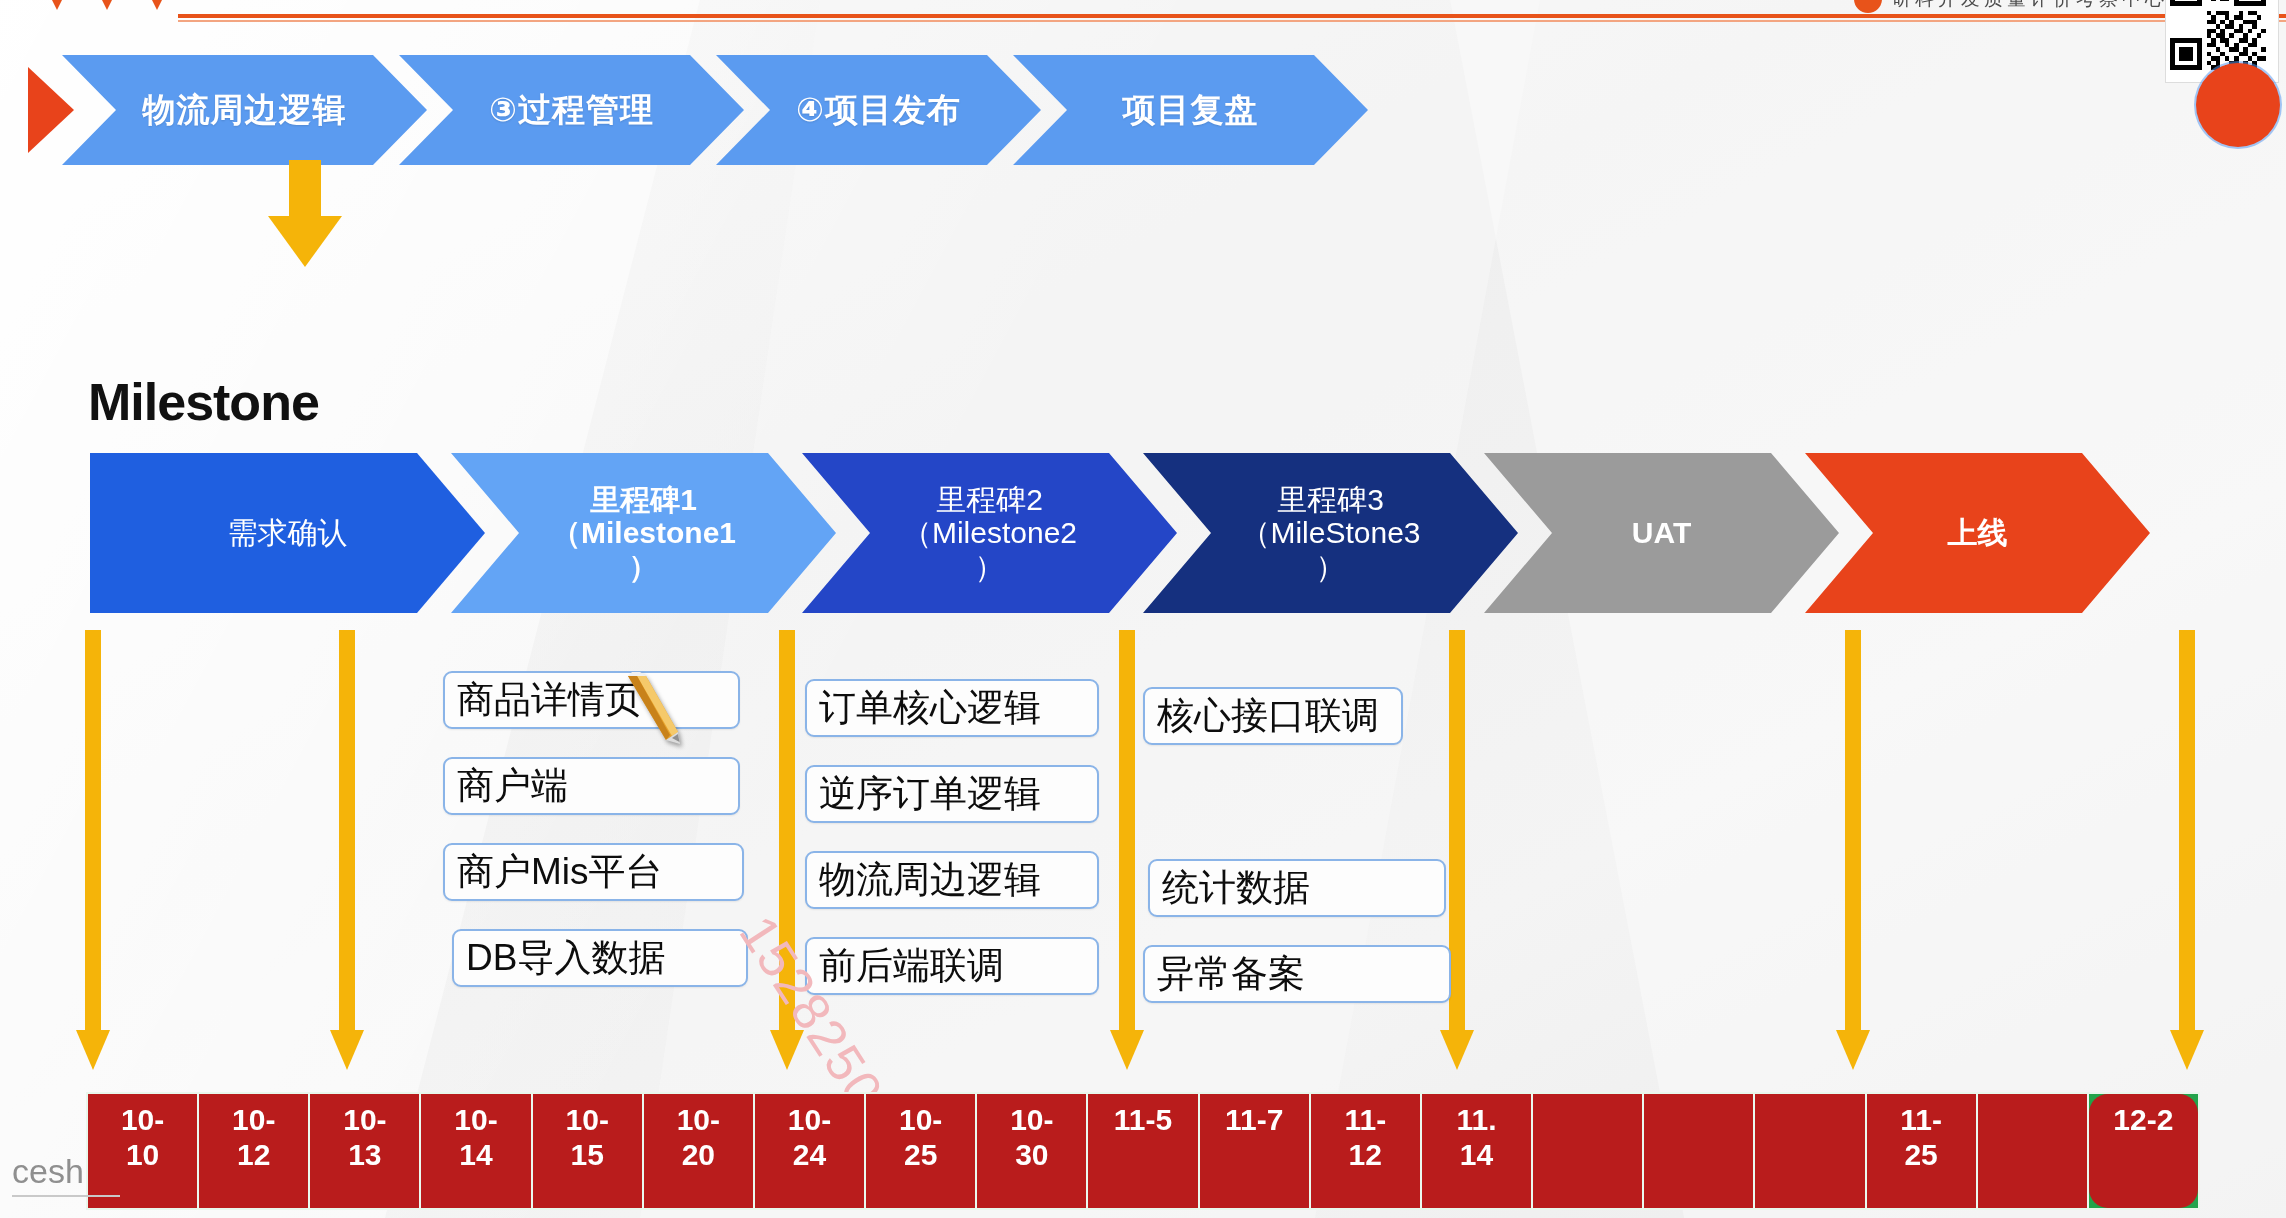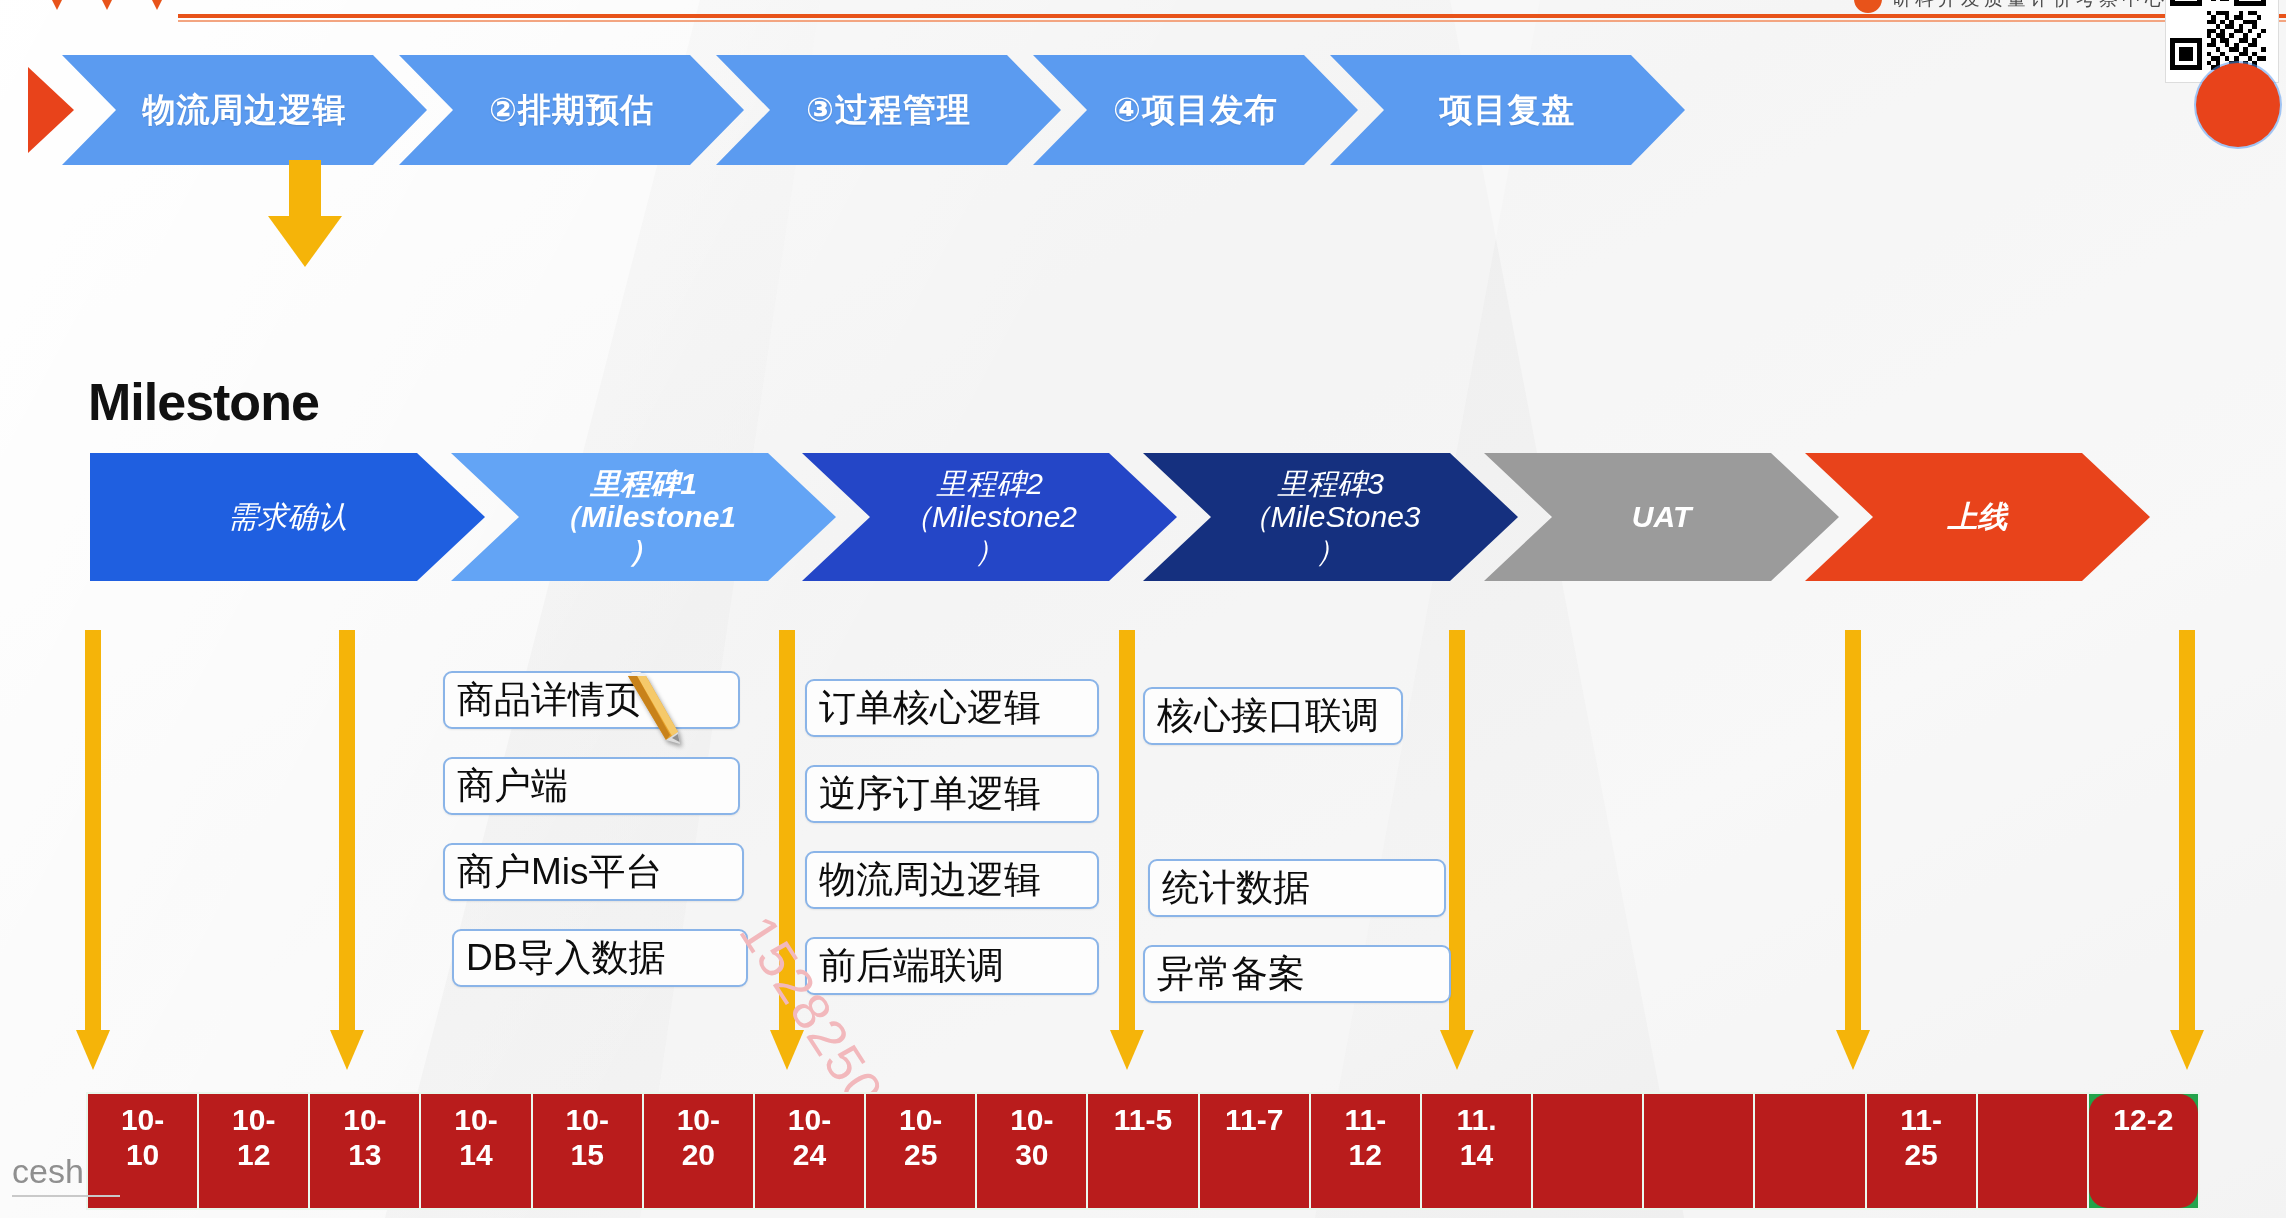--- a/index.html
+++ b/index.html
@@ -59,21 +59,21 @@
   .kick-arrow .stem{position:absolute;left:21px;top:0;width:32px;height:62px;background:#f5b409;}
   .kick-arrow .head{position:absolute;left:0;top:56px;width:74px;height:51px;background:#f5b409;
      clip-path:polygon(0 0,100% 0,50% 100%);}
 
   
   .ms-title{position:absolute;left:88px;top:372px;font-size:52px;font-weight:bold;color:#111;
      letter-spacing:-1px;}
 
   
   .ms-band{position:absolute;left:90px;top:453px;height:160px;width:2110px;display:flex;}
-  .ms{position:relative;height:128px;display:flex;align-items:center;justify-content:center;font-style:italic;}
+  .ms{position:relative;height:160px;display:flex;align-items:center;justify-content:center;}
   .ms .shape{position:absolute;inset:0;}
   .ms .lbl{position:relative;z-index:3;color:#fff;font-size:30px;line-height:1.12;text-align:center;
      white-space:pre-line;padding:0 10px;}
   .ms.bold .lbl{font-weight:bold;}
   .ms.first .shape{clip-path:polygon(0 0,calc(100% - 68px) 0,100% 50%,calc(100% - 68px) 100%,0 100%);}
   .ms.mid .shape{clip-path:polygon(0 0,calc(100% - 68px) 0,100% 50%,calc(100% - 68px) 100%,0 100%,68px 50%);}
   .ms.mid{margin-left:-34px;}
 
   
   .varr{position:absolute;width:26px;}
@@ -219,24 +219,20 @@
   <div class="proc">
     <div class="play"></div>
     <div class="proc-row">
 
 
       <div class="chev blue" style="width:365px">
         <div class="shape"></div>
         <div class="lbl">物流周边逻辑</div>
       </div>
 
-      <div class="chev blue" style="width:345px">
-        <div class="shape"></div>
-        <div class="lbl">②排期预估</div>
-      </div>
 
       <div class="chev blue" style="width:345px">
         <div class="shape"></div>
         <div class="lbl">③过程管理</div>
       </div>
 
       <div class="chev blue" style="width:325px">
         <div class="shape"></div>
         <div class="lbl">④项目发布</div>
       </div>

